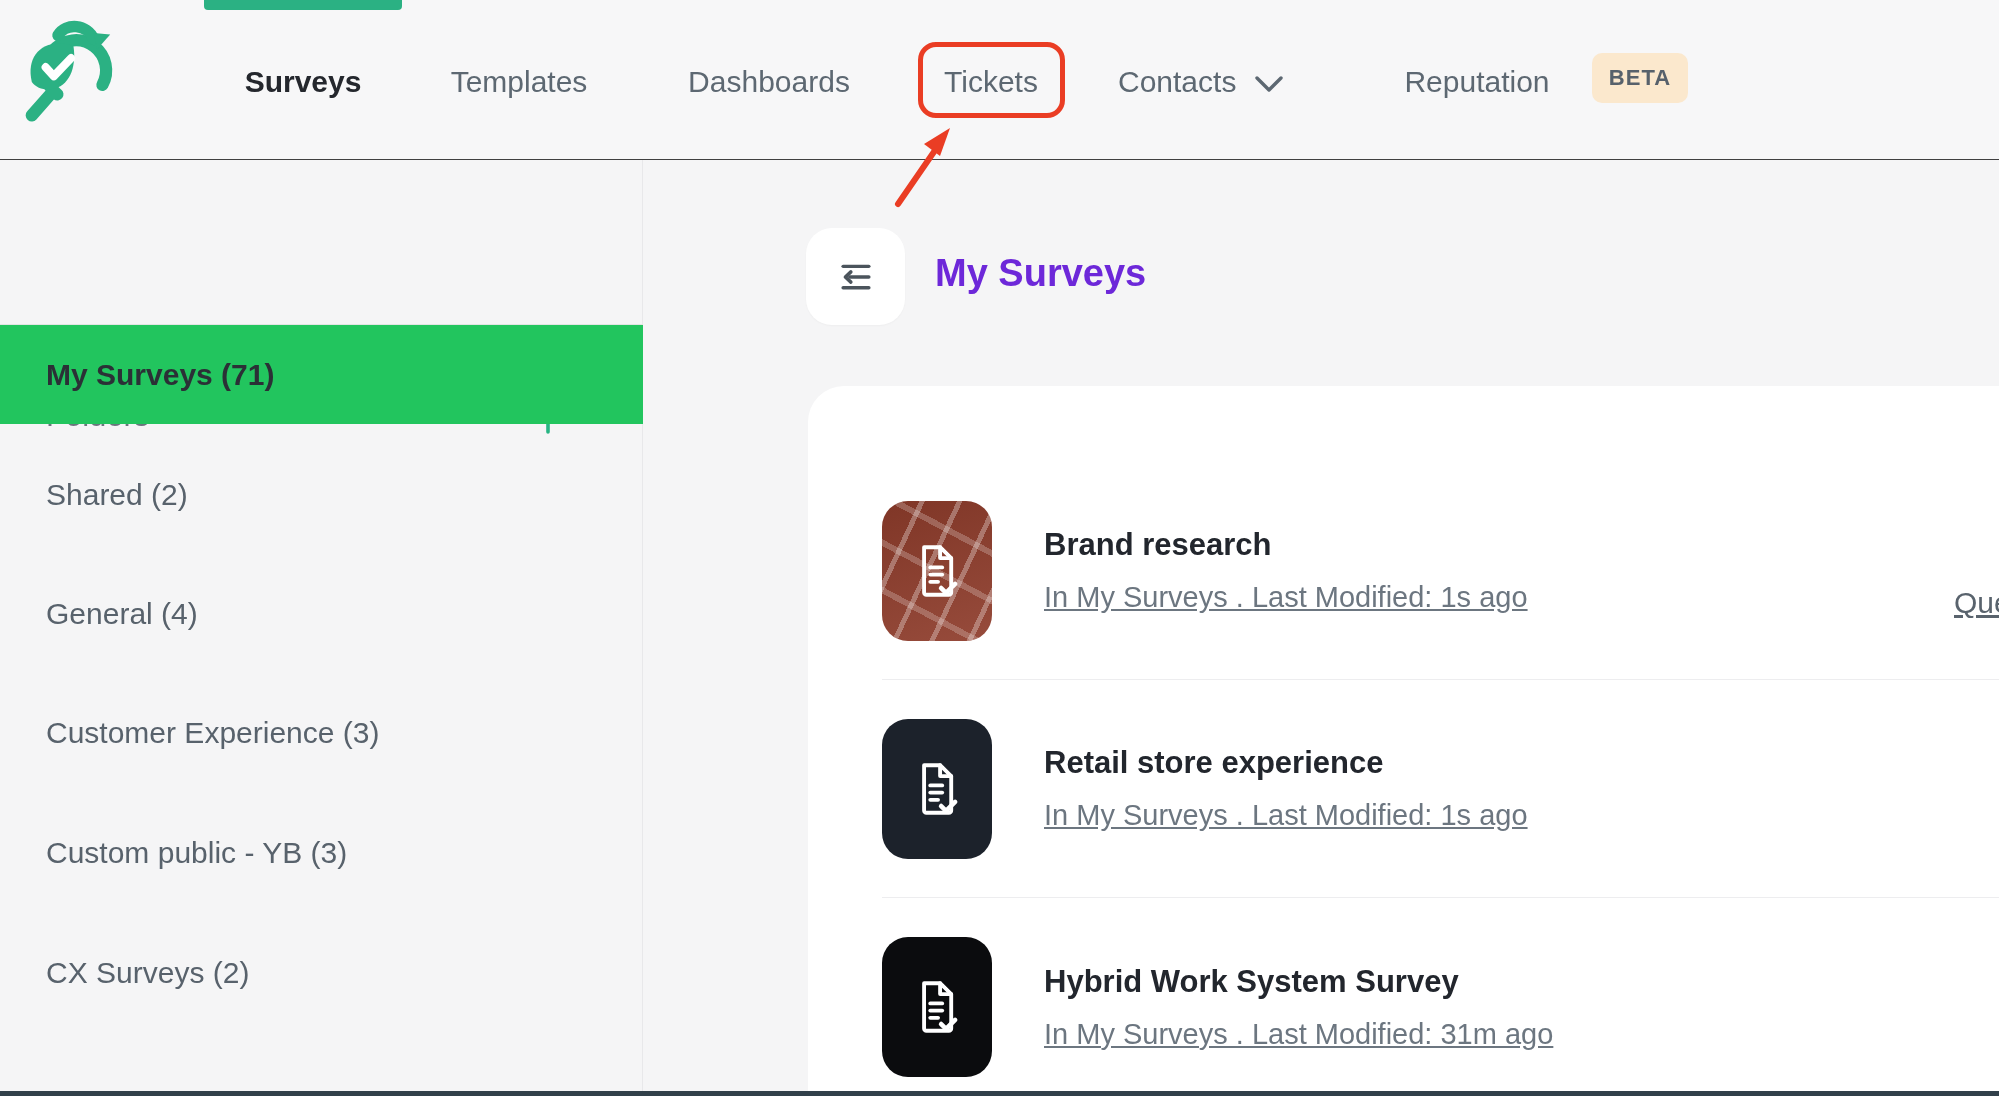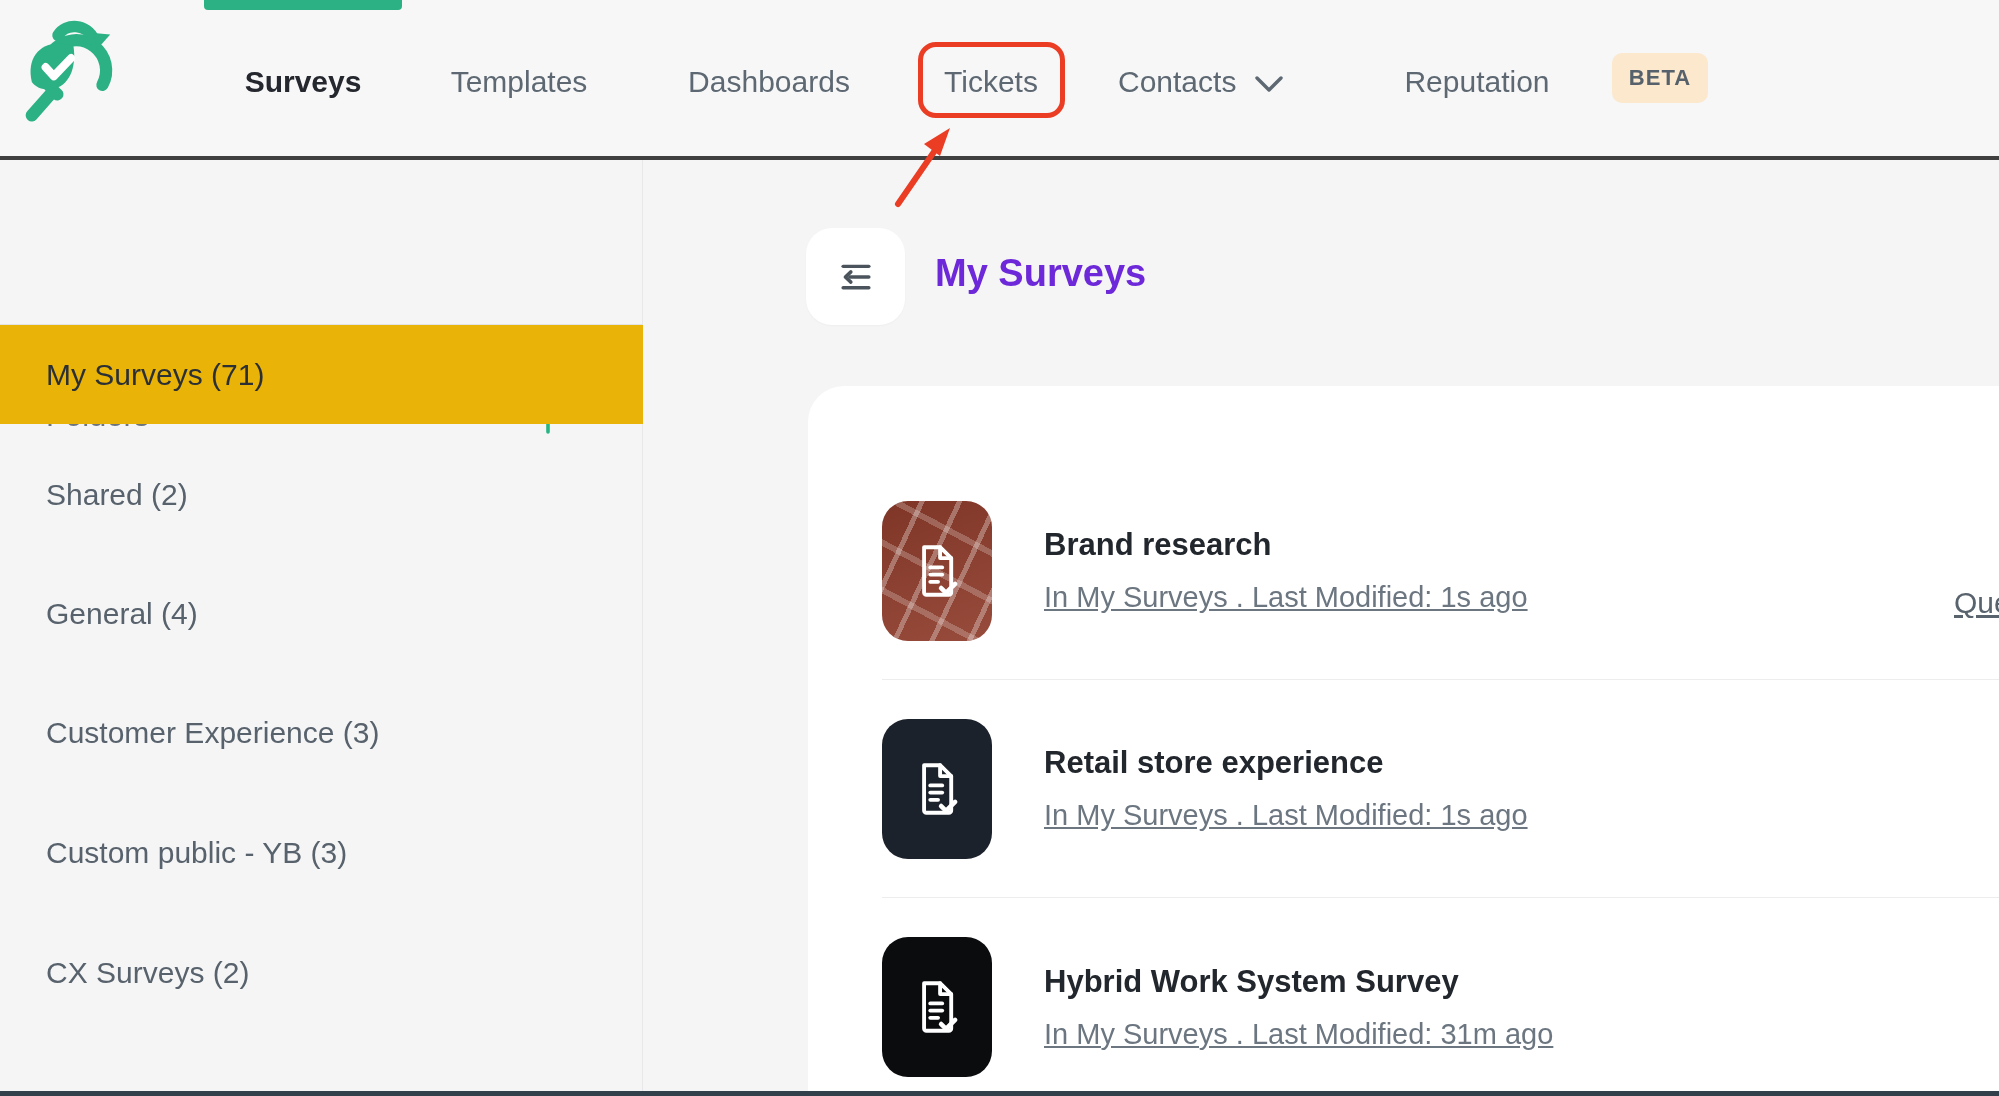--- a/index.html
+++ b/index.html
@@ -2,49 +2,49 @@
 <html><head>
 <meta charset="utf-8">
 <style>
   * { margin:0; padding:0; box-sizing:border-box; }
   html,body { width:1999px; height:1096px; overflow:hidden; }
   body { font-family:"Liberation Sans", sans-serif; background:#f5f5f6; }
   #app { position:relative; width:1999px; height:1096px; }
 
   
   .topnav { position:absolute; left:0; top:0; width:1999px; height:160px;
-            background:#f7f7f8; border-bottom:4px solid #404040; z-index:2; }
+            background:#f7f7f8; border-bottom:1px solid #404040; z-index:2; }
   .logo { position:absolute; left:22px; top:14px; width:98px; height:108px; cursor:pointer; }
   .tab-indicator { position:absolute; left:204px; top:0; width:198px; height:10px;
                    background:#2bb183; border-radius:0 0 4px 4px; }
   .nav-item { position:absolute; top:58px; height:48px; display:flex; align-items:center;
               transform:translateX(-50%); font-size:30px; color:#5d6872; cursor:pointer; white-space:nowrap; }
   .nav-item.active { color:#24272d; font-weight:600; }
   .nav-contacts { transform:none; gap:18px; }
   .chevron-down { width:30px; height:18px; margin-top:4px; }
   .beta-badge { position:absolute; left:1592px; top:53px; width:96px; height:50px;
                 background:#fbe8cd; border-radius:10px; display:flex; align-items:center; justify-content:center;
-                font-size:22px; font-weight:700; letter-spacing:1px; color:#57616b;margin-left:20px; }
+                font-size:22px; font-weight:700; letter-spacing:1px; color:#57616b; }
 
   
   .annot-box { position:absolute; left:918px; top:42px; width:147px; height:76px;
                border:5px solid #ea3d24; border-radius:18px; z-index:5; pointer-events:none; }
   .annot-arrow { position:absolute; left:882px; top:118px; width:92px; height:96px;
                  z-index:5; pointer-events:none; }
 
   
   .sidebar { position:absolute; left:0; top:160px; width:643px; height:936px;
              background:#f5f5f6; border-right:1px solid #e8e8ea; }
   .folders-header { position:absolute; left:46px; top:238px; font-size:31px; color:#6b747d; }
   .add-folder-btn { position:absolute; left:528px; top:238px; width:40px; height:40px;
                     display:flex; align-items:center; justify-content:center; cursor:pointer; }
   .side-item { position:absolute; left:0; width:643px; height:100px; display:flex;
                align-items:center; padding-left:46px; font-size:30px; color:#58626c; cursor:pointer; }
-  .side-item.selected { background:#eab308; border-top:1px solid #e2e4e3;
-                        color:#2b3036; font-weight:400; }
+  .side-item.selected { background:#22c55e; border-top:1px solid #e2e4e3;
+                        color:#2b3036; font-weight:700; }
 
   
   .collapse-btn { position:absolute; left:806px; top:228px; width:99px; height:97px;
                   background:#ffffff; border:none; border-radius:26px; cursor:pointer;
                   display:flex; align-items:center; justify-content:center;
                   box-shadow:0 1px 2px rgba(0,0,0,0.03); }
   .page-title { position:absolute; left:935px; top:252px; font-size:38px; font-weight:700; color:#6d28d9; }
 
   .card { position:absolute; left:808px; top:386px; width:1191px; height:710px;
           background:#ffffff; border-radius:36px 0 0 0; padding:76px 0 0 74px; }

